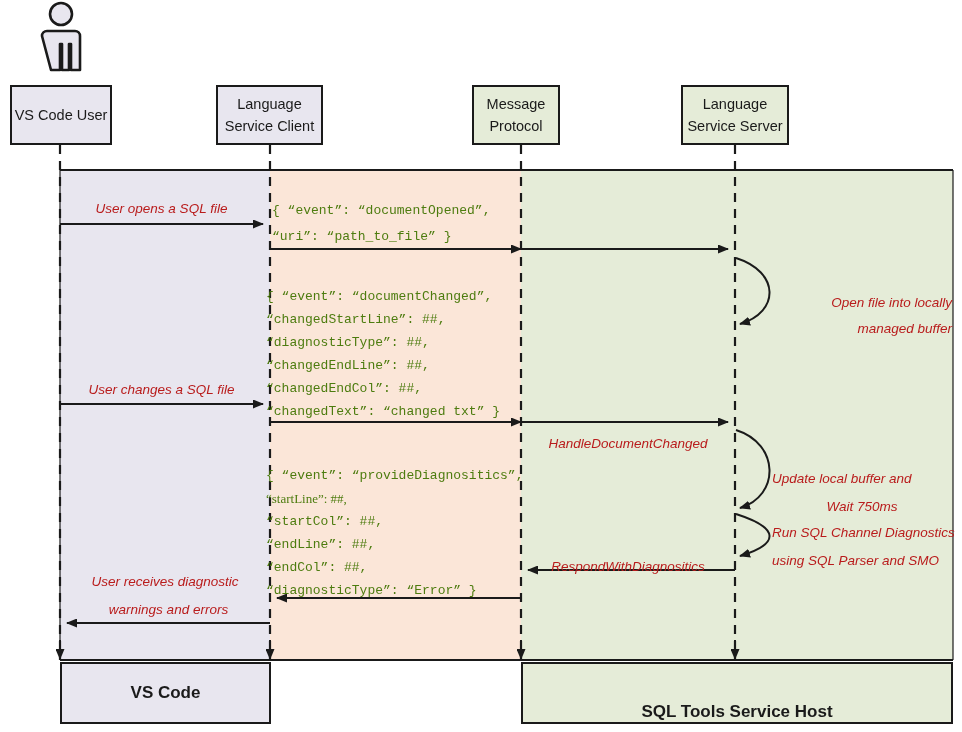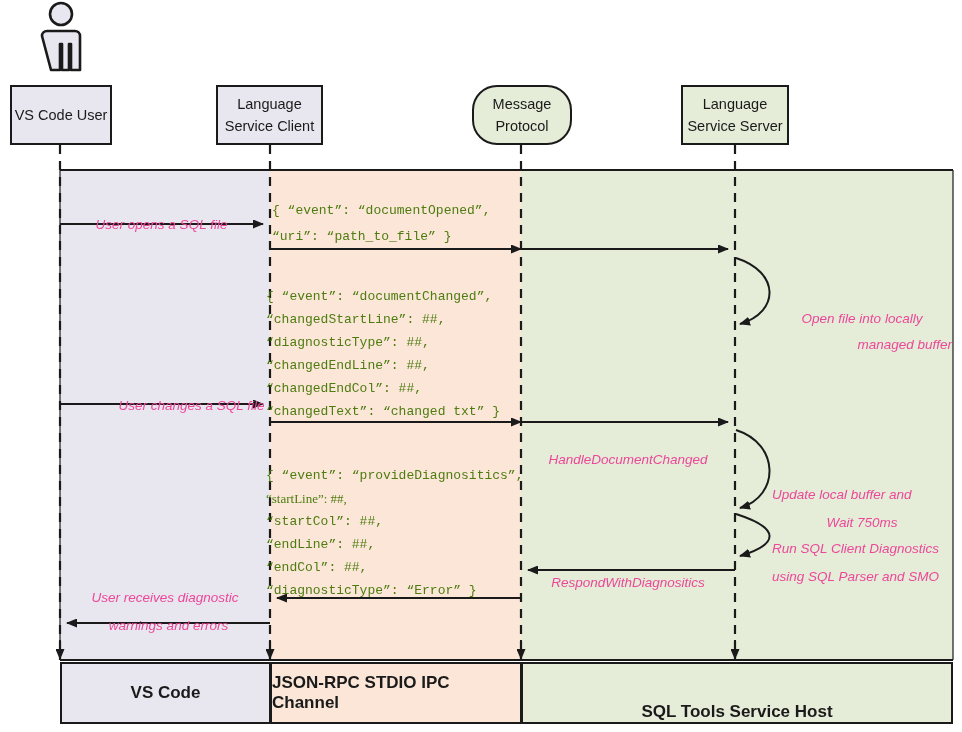--- a/index.html
+++ b/index.html
@@ -20,22 +20,21 @@
   #svg-layer {
     position: absolute;
     left: 0;
     top: 0;
     width: 962px;
     height: 732px;
   }
   .lbl {
     position: absolute;
     white-space: nowrap;
-    color: #ec4899;
-    margin-top: 16px;
+    color: #b91c1c;
   }
   
   .pbox {
     position: absolute;
     border: 2px solid #1a1a1a;
     box-sizing: border-box;
     display: flex;
     flex-direction: column;
     align-items: center;
     justify-content: center;
@@ -181,49 +180,49 @@
 
   <div class="pbox vscode" style="left:10px; top:85px; width:102px; height:60px;">
     <span class="ln">VS Code User</span>
   </div>
 
   <div class="pbox client" style="left:216px; top:85px; width:107px; height:60px;">
     <span class="ln">Language</span>
     <span class="ln">Service Client</span>
   </div>
 
-  <div class="pbox msg" style="left:472px; top:85px; width:100px; height:60px;border-radius:25px;">
+  <div class="pbox msg" style="left:472px; top:85px; width:88px; height:60px;">
     <span class="ln">Message</span>
     <span class="ln">Protocol</span>
   </div>
 
   <div class="pbox server" style="left:681px; top:85px; width:108px; height:60px;">
     <span class="ln">Language</span>
     <span class="ln">Service Server</span>
   </div>
 
   <div class="lbl note" style="left:60px; top:202px; width:203px;">User opens a SQL file</div>
 
 
-  <div class="lbl note" style="left:60px; top:383px; width:203px;padding-left:30px;">User changes a SQL file</div>
+  <div class="lbl note" style="left:60px; top:383px; width:203px;">User changes a SQL file</div>
 
   <div class="lbl note" style="left:523px; top:437px; width:210px;">HandleDocumentChanged</div>
 
   <div class="lbl note" style="left:60px; top:575px; width:210px;">User receives diagnostic</div>
 
   <div class="lbl note" style="left:523px; top:560px; width:210px;">RespondWithDiagnositics</div>
   <div class="lbl note" style="left:60px; top:603px; width:217px;">warnings and errors</div>
 
-  <div class="lbl note" style="left:772px; top:296px; width:180px; text-align:center;">Open file into locally</div>
+  <div class="lbl note" style="left:772px; top:296px; width:180px; text-align:right;">Open file into locally</div>
   <div class="lbl note" style="left:772px; top:322px; width:180px; text-align:right;">managed buffer</div>
 
   <div class="lbl note" style="left:772px; top:472px; width:180px; text-align:left;">Update local buffer and</div>
   <div class="lbl note" style="left:772px; top:500px; width:180px; text-align:center;">Wait 750ms</div>
 
-  <div class="lbl note" style="left:772px; top:526px; width:186px; text-align:left;">Run SQL Client Diagnostics</div>
+  <div class="lbl note" style="left:772px; top:526px; width:186px; text-align:left;">Run SQL Channel Diagnostics</div>
   <div class="lbl note" style="left:772px; top:554px; width:186px; text-align:left;">using SQL Parser and SMO</div>
 
   <div>
     <div class="json" style="left:272px; top:203px;">{  “event”: “documentOpened”,</div>
     <div class="json" style="left:272px; top:229px;">   “uri”: “path_to_file” }</div>
   </div>
 
   <div>
     <div class="json" style="left:266px; top:289px;">{  “event”: “documentChanged”,</div>
     <div class="json" style="left:266px; top:312px;">   “changedStartLine”: ##,</div>
@@ -238,20 +237,17 @@
     <div class="json" style="left:266px; top:491px;font-family:Liberation Serif, serif;">   “startLine”: ##,</div>
     <div class="json" style="left:266px; top:514px;">   “startCol”: ##,</div>
     <div class="json" style="left:266px; top:537px;">   “endLine”: ##,</div>
     <div class="json" style="left:266px; top:560px;">   “endCol”: ##,</div>
     <div class="json" style="left:266px; top:583px;">   “diagnosticType”: “Error” }</div>
   </div>
 
   <div class="fbox vscode" style="left:60px; top:662px; width:211px; height:62px;">
     <span>VS Code</span>
   </div>
-  <div class="fbox ipc" style="left:270px; top:662px; width:252px; height:62px;">
-    <span>JSON-RPC STDIO IPC Channel</span>
-  </div>
   <div class="fbox host" style="left:521px; top:662px; width:432px; height:62px;align-items:flex-end;">
     <span>SQL Tools Service Host</span>
   </div>
 
 </div>
 
 </body></html>

